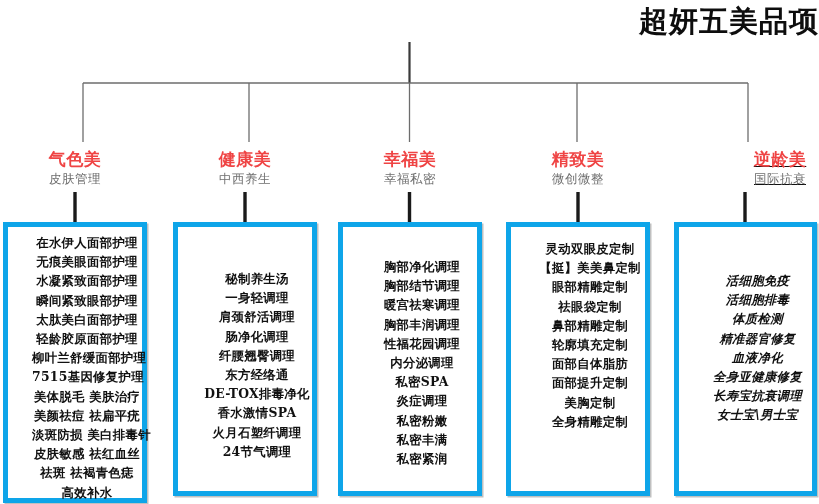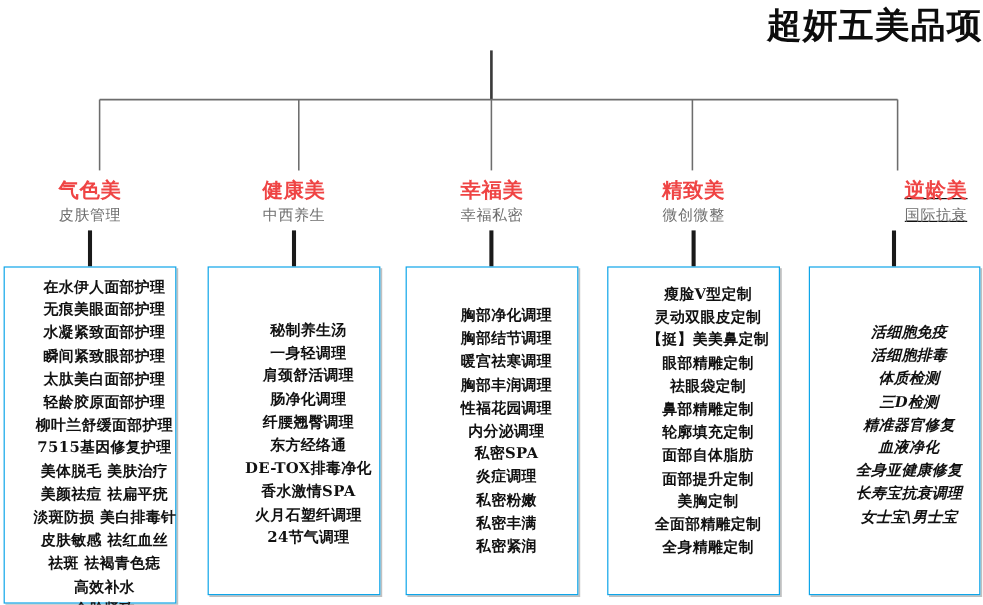--- a/index.html
+++ b/index.html
@@ -63,21 +63,21 @@
     font-size: 12.5px;
     line-height: 18px;
     color: #6f6f6f;
     letter-spacing: 0.5px;
     white-space: nowrap;
   }
 
   
   .col-box {
     position: absolute;
-    border: 1px solid #0ea5e9;
+    border: 5px solid #0ea5e9;
     box-sizing: border-box;
     background: #ffffff;
     box-shadow: 1.5px 1.5px 0 rgba(140,140,140,0.55);
     padding-left: 24px;
   }
   .item-list {
     list-style: none;
     margin: 0;
     padding: 0;
     text-align: center;
@@ -186,45 +186,42 @@
         <li>私密紧润</li>
       </ul>
   </div>
 
   <div class="col-head" style="left:505px; top:148px;">
     <div class="head-main">精致美</div>
     <div class="head-sub">微创微整</div>
   </div>
   <div class="col-box col-3" style="left:506px; top:222px; width:144px; height:274px;">
     <ul class="item-list">
-        <li>瘦脸V型定制</li>
         <li>灵动双眼皮定制</li>
         <li>【挺】美美鼻定制</li>
         <li>眼部精雕定制</li>
         <li>祛眼袋定制</li>
         <li>鼻部精雕定制</li>
         <li>轮廓填充定制</li>
         <li>面部自体脂肪</li>
         <li>面部提升定制</li>
         <li>美胸定制</li>
-        <li>全面部精雕定制</li>
         <li>全身精雕定制</li>
       </ul>
   </div>
 
   <div class="col-head" style="left:707px; top:148px;text-decoration:underline;">
     <div class="head-main">逆龄美</div>
     <div class="head-sub">国际抗衰</div>
   </div>
   <div class="col-box col-4" style="left:674px; top:222px; width:143px; height:274px;font-style:italic;">
     <ul class="item-list">
         <li>活细胞免疫</li>
         <li>活细胞排毒</li>
         <li>体质检测</li>
-        <li>三D检测</li>
         <li>精准器官修复</li>
         <li>血液净化</li>
         <li>全身亚健康修复</li>
         <li>长寿宝抗衰调理</li>
         <li>女士宝\男士宝</li>
       </ul>
   </div>
 
 </div>
 

